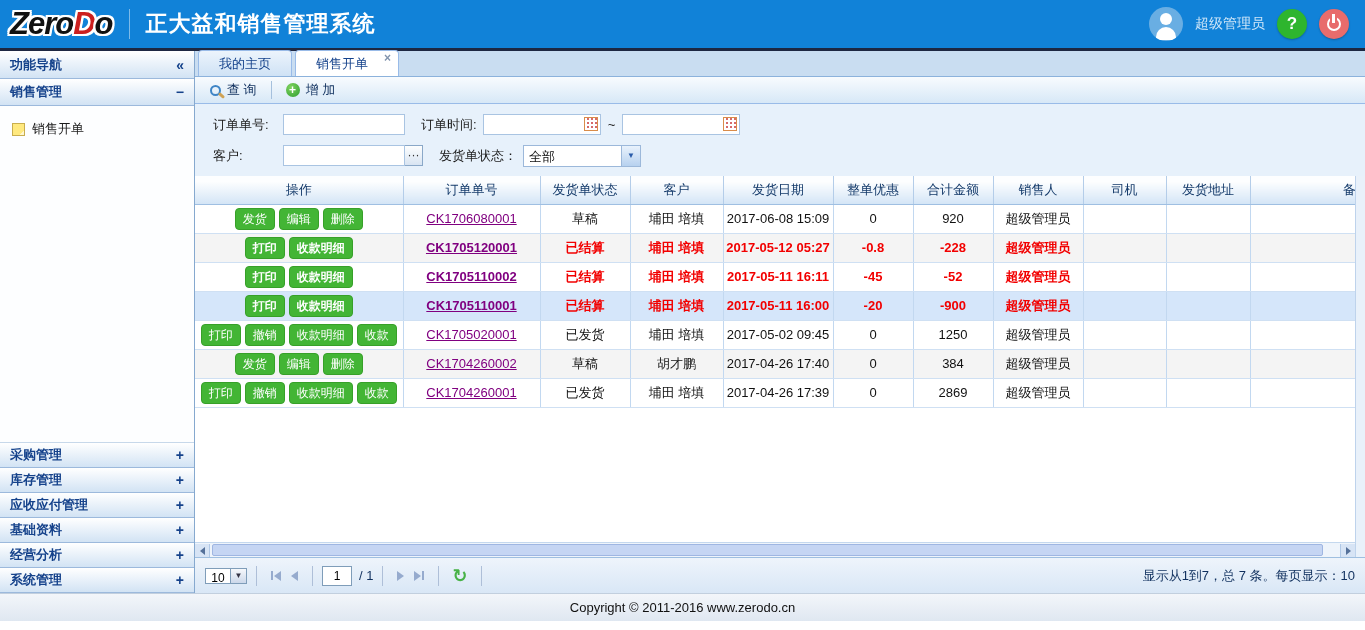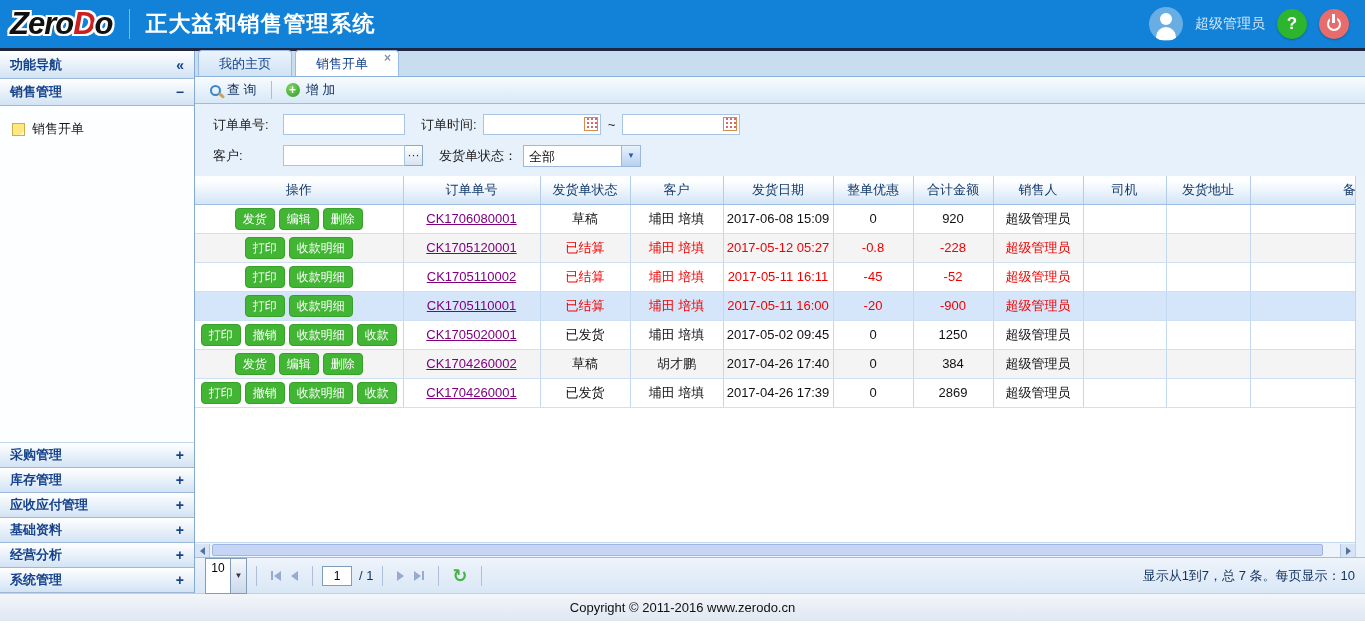--- a/index.html
+++ b/index.html
@@ -76,38 +76,38 @@
   
   .table-zone { flex:1; min-height:0; display:flex; position:relative; }
   .grid-wrap { flex:1; min-width:0; overflow:hidden; position:relative; background:#fff; }
   table { border-collapse:collapse; table-layout:fixed; width:1267px; }
   th { height:28px; background:linear-gradient(#fdfeff 20%,#d4e5f6); border-right:1px solid #b4cde9; border-bottom:1px solid #9fbfe2;
        color:#143a6a; font-size:13px; font-weight:normal; cursor:pointer; }
   td { height:29px; border-right:1px solid #c2d8f0; border-bottom:1px solid #cfe0f3; text-align:center; font-size:13px; color:#111;
        white-space:nowrap; overflow:hidden; padding:0 2px; }
   tr.stripe td { background:#f4f4f4; }
   tr.selected td { background:#d5e6fa; }
-  tr.danger td { color:#f20000; }
+  tr.danger td { color:#f20000;font-weight:bold; }
   .order-link { color:#800080; text-decoration:underline; cursor:pointer; }
   .act-btn { display:inline-block; margin:0 2px; padding:3px 7px; background:#43b535; border:1px solid #37a029; border-radius:4px;
              color:#fff; font-size:12px; cursor:pointer; line-height:14px; }
 
   .vscroll { width:10px; flex:none; background:#e9f1fa; border-left:1px solid #bed3ec; }
   .hscroll { position:absolute; left:0; right:0; bottom:0; height:15px; background:#eef4fb; border-top:1px solid #c4d8ee; }
   .hs-btn { position:absolute; top:1px; width:15px; height:13px; background:#d7e4f5; display:flex; align-items:center; justify-content:center; cursor:pointer; }
   .hs-left { left:0; border-right:1px solid #b0c8e6; }
   .hs-right { right:0; border-left:1px solid #b0c8e6; }
   .tri { width:0; height:0; border-top:4px solid transparent; border-bottom:4px solid transparent; }
   .tri.l { border-right:5px solid #55719a; }
   .tri.r { border-left:5px solid #55719a; }
   .hs-thumb { position:absolute; left:17px; right:32px; top:1px; height:12px; background:#c5d5f3; border:1px solid #9fb6e2; border-radius:2px; cursor:grab; }
 
   
   .pager { height:36px; background:linear-gradient(#eef4fb,#d9e7f6); border-top:1px solid #9fbfe0; display:flex; align-items:center; padding:0 10px; color:#10305e; }
-  .psize { display:flex; border:1px solid #7f9db9; background:#fff; height:36px; }
+  .psize { display:flex; border:1px solid #7f9db9; background:#fff; height:16px; }
   .psize-val { width:24px; text-align:center; font-size:12px; line-height:18px; color:#000; }
   .psize-btn { width:16px; background:linear-gradient(#f6f8fb,#ccd8ea); border-left:1px solid #7f9db9; display:flex; align-items:center; justify-content:center; font-size:8px; color:#334; cursor:pointer; }
   .pg-sep { width:1px; height:20px; background:#aebfd8; margin:0 9px; }
   .pg-btn { display:flex; align-items:center; gap:1px; margin:0 5px; cursor:pointer; }
   .pg-btn .bar { width:2px; height:9px; background:#96abce; }
   .pg-btn .tri-l { width:0; height:0; border-top:5px solid transparent; border-bottom:5px solid transparent; border-right:7px solid #96abce; }
   .pg-btn .tri-r { width:0; height:0; border-top:5px solid transparent; border-bottom:5px solid transparent; border-left:7px solid #96abce; }
   .pg-input { width:30px; height:20px; border:1px solid #7f9db9; text-align:center; font-size:12px; font-family:inherit; }
   .pg-total { margin-left:7px; font-size:13px; }
   .refresh { color:#47b247; font-size:18px; font-weight:bold; cursor:pointer; margin:0 4px; line-height:18px; }

